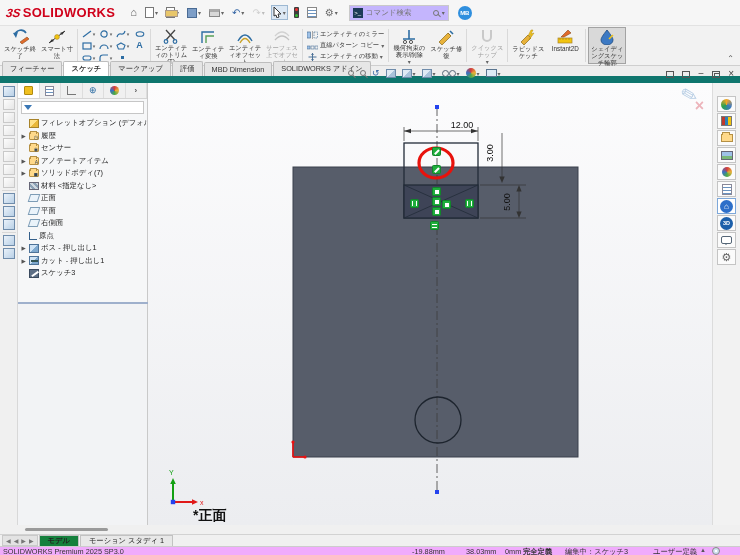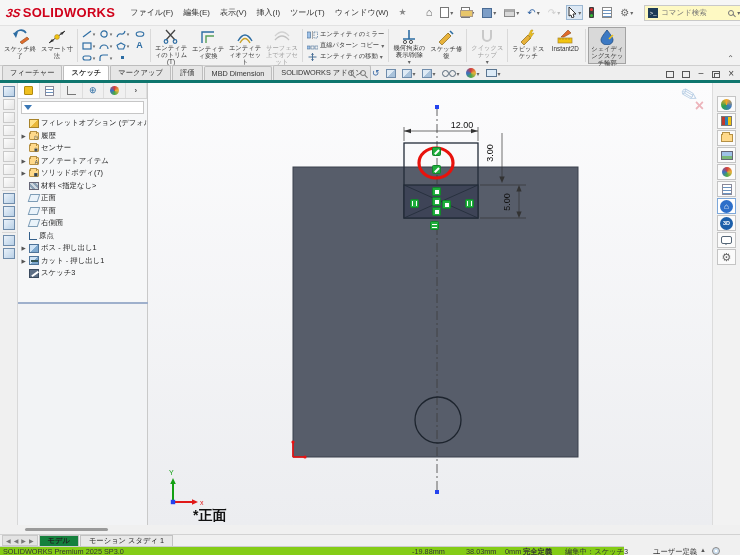--- a/index.html
+++ b/index.html
@@ -28,21 +28,21 @@
   .gprint{width:11px;height:8px;background:#d8d8d8;border:1px solid #888;border-top:3px solid #aaa}
   .gundo,.gredo{font-size:10px;color:#3465a4;line-height:1}
   .gredo{color:#9a9a9a}
   .cursor-g{width:9px;height:11px;position:relative}
   .cursor-g svg{display:block}
   .gtraffic{width:5px;height:11px;background:#3e3e3e;border-radius:1px;position:relative}
   .gtraffic::before{content:'';position:absolute;left:1px;top:1px;width:3px;height:3px;border-radius:50%;background:#e33}
   .gtraffic::after{content:'';position:absolute;left:1px;bottom:1px;width:3px;height:3px;border-radius:50%;background:#3b3}
   .glist{width:10px;height:11px;background:repeating-linear-gradient(#fff 0 2px,#6a93c0 2px 3px);border:1px solid #888}
   .ggear{color:#666;font-size:10px;line-height:1}
-  .searchbox{display:flex;align-items:center;gap:3px;border:1px solid #c9c9c9;background:#fef9c3;
+  .searchbox{display:flex;align-items:center;gap:3px;border:1px solid #c9c9c9;background:#c4b5fd;
              height:16px;padding:0 3px;margin-left:4px}
   .sicon{width:10px;height:10px;background:#1d3b57;color:#fff;font-size:6px;display:flex;align-items:center;justify-content:center}
   .searchbox input{border:none;outline:none;width:64px;font-size:7.5px;font-family:inherit;color:#555;background:transparent}
   .mag{width:6px;height:6px;border:1.3px solid #777;border-radius:50%;position:relative;flex:none}
   .mag::after{content:'';position:absolute;width:4px;height:1.4px;background:#777;transform:rotate(45deg);right:-3px;bottom:-2px}
   .avatar{width:14px;height:14px;border-radius:50%;background:#2f8fde;color:#fff;font-size:6px;font-weight:bold;
           display:flex;align-items:center;justify-content:center;margin-left:4px}
   .wc{color:#444;font-size:10px;line-height:1}
   .wbox{width:8px;height:7px;border:1.2px solid #555}
   .wbox2{width:8px;height:7px;border:1.2px solid #555;position:relative}
@@ -63,21 +63,21 @@
   .scell{display:flex;align-items:center;justify-content:center;gap:1px}
   .scell .dd{font-size:5px}
   .aglyph{color:#2d6da3;font-weight:bold;font-size:9px;line-height:1}
   .ptglyph{width:3px;height:3px;background:#2d6da3}
   .stack3{display:flex;flex-direction:column;justify-content:center;gap:2px;font-size:6.3px;color:#333;padding:0 2px}
   .srow{display:flex;align-items:center;gap:2px;white-space:nowrap}
   .ribbon-collapse{position:absolute;right:6px;bottom:2px;color:#555;font-size:8px}
 
   
   .tabrow{position:absolute;left:0;top:66px;width:740px;height:17px;background:#eeeeee;
-          border-bottom:3px solid #0f766e;display:flex;align-items:flex-end}
+          border-bottom:7px solid #0f766e;display:flex;align-items:flex-end}
   .tabs{display:flex;align-items:flex-end;padding-left:2px}
   .tab{padding:2px 7px 2px;font-size:7.3px;background:#e6e6e6;border:1px solid #bdbdbd;border-bottom:none;
        margin-right:1px;border-radius:2px 2px 0 0;white-space:nowrap;color:#333}
   .tab.active{background:#fff;font-weight:bold}
   .hud{position:absolute;left:348px;top:2px;display:flex;align-items:center;gap:6px}
   .hudi{display:flex;align-items:center;gap:1px}
   .cube{width:10px;height:9px;background:linear-gradient(135deg,#dfeaf4 50%,#a9c2da 50%);border:1px solid #6f8cab}
   .glasses{width:14px;height:7px;position:relative}
   .glasses::before,.glasses::after{content:'';position:absolute;top:0;width:5px;height:5px;border:1.2px solid #567;border-radius:50%}
   .glasses::before{left:0}.glasses::after{right:0}
@@ -162,48 +162,39 @@
 
   
   .bottomstrip{position:absolute;left:0;top:525px;width:740px;height:9px;background:#f0f0f0}
   .hthumb{position:absolute;left:25px;top:3px;width:83px;height:3px;background:#9a9a9a;border-radius:2px}
   .doctabs{position:absolute;left:0;top:534px;width:740px;height:12px;background:#f0f0f0;
            border-top:1px solid #d2d2d2;display:flex;align-items:stretch;padding-left:2px}
   .navbtns{display:flex;align-items:center;gap:1px;padding:0 2px;background:#e3e3e3;border:1px solid #c9c9c9}
   .navbtns span{font-size:6px;color:#777;padding:0 1px}
   .dtab{display:flex;align-items:center;padding:0 8px;font-size:7.3px;border:1px solid #c2c2c2;border-bottom:none;margin-left:1px;background:#e8e8e8;white-space:nowrap}
   .dtab.active{background:#15803d;font-weight:bold}
-  .statusbar{position:absolute;left:0;top:546px;width:624px;height:9px;background:#84cc16;
+  .statusbar{position:absolute;left:0;top:546px;width:740px;height:9px;background:#f0abfc;
              border-top:1px solid #cccccc;font-size:7.3px;color:#333}
   .statusbar span{position:absolute;top:0;white-space:nowrap}
   .st-prod{left:3px}
   .st-x{left:412px}.st-y{left:466px}.st-z{left:505px}.st-state{left:523px;font-weight:bold}
   .st-edit{left:565px}.st-units{left:653px}
   .st-caret{left:700px;font-size:6px;color:#555}
   .st-globe{left:712px;top:0px;width:8px;height:8px;border:1px solid #888;border-radius:50%;display:inline-block;position:absolute;
             background:radial-gradient(circle at 50% 50%, #fff 0 30%, #cfe0ef 31%)}
   svg{display:block}
   svg text{font-family:"Liberation Sans",sans-serif}
 </style>
 </head>
 <body>
 
 <div class="titlebar">
   <div class="logo">
     <span class="dsmark">3S</span>
     <span class="lname">SOLIDWORKS</span>
-  </div>
-  <div class="menubar">
-    <span class="menu-item">ファイル(F)</span>
-    <span class="menu-item">編集(E)</span>
-    <span class="menu-item">表示(V)</span>
-    <span class="menu-item">挿入(I)</span>
-    <span class="menu-item">ツール(T)</span>
-    <span class="menu-item">ウィンドウ(W)</span>
-    <span class="menu-item star">★</span>
   </div>
   <div class="qat">
     <span class="qbtn">
         <span class="ghome">⌂</span>
       </span>
     <span class="qbtn">
         <span class="gdoc"></span>
         <span class="dd">▾</span>
       </span>
     <span class="qbtn">

